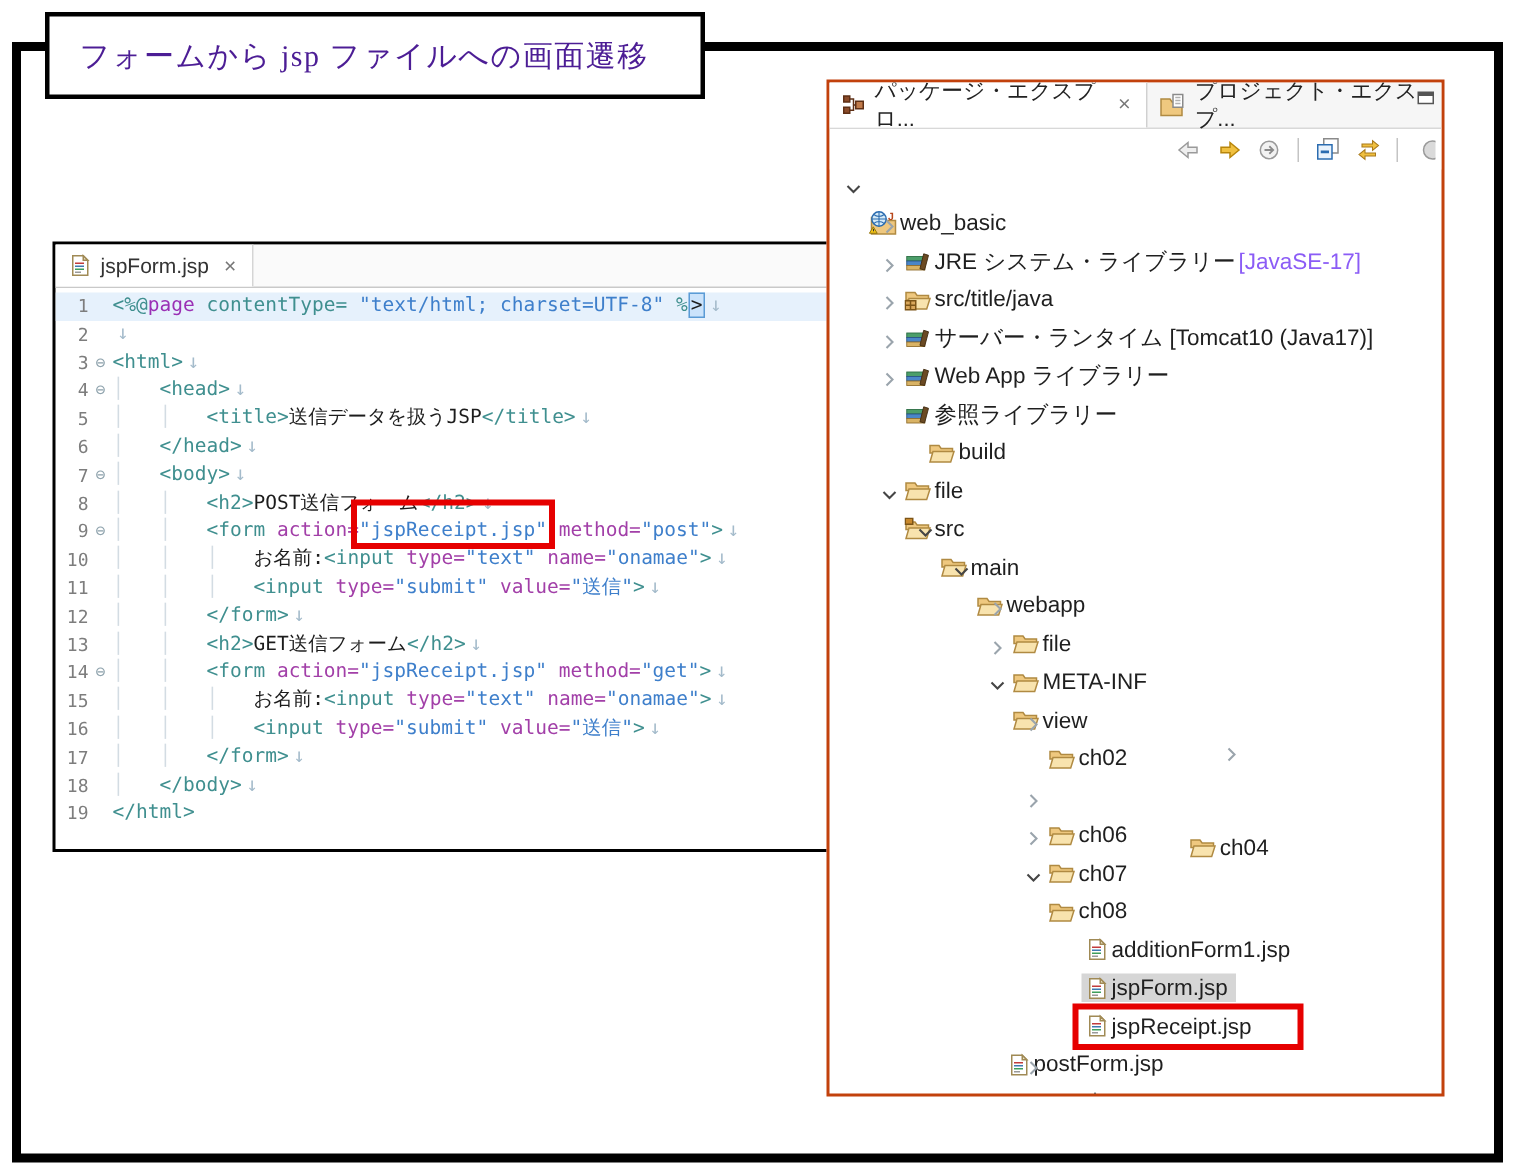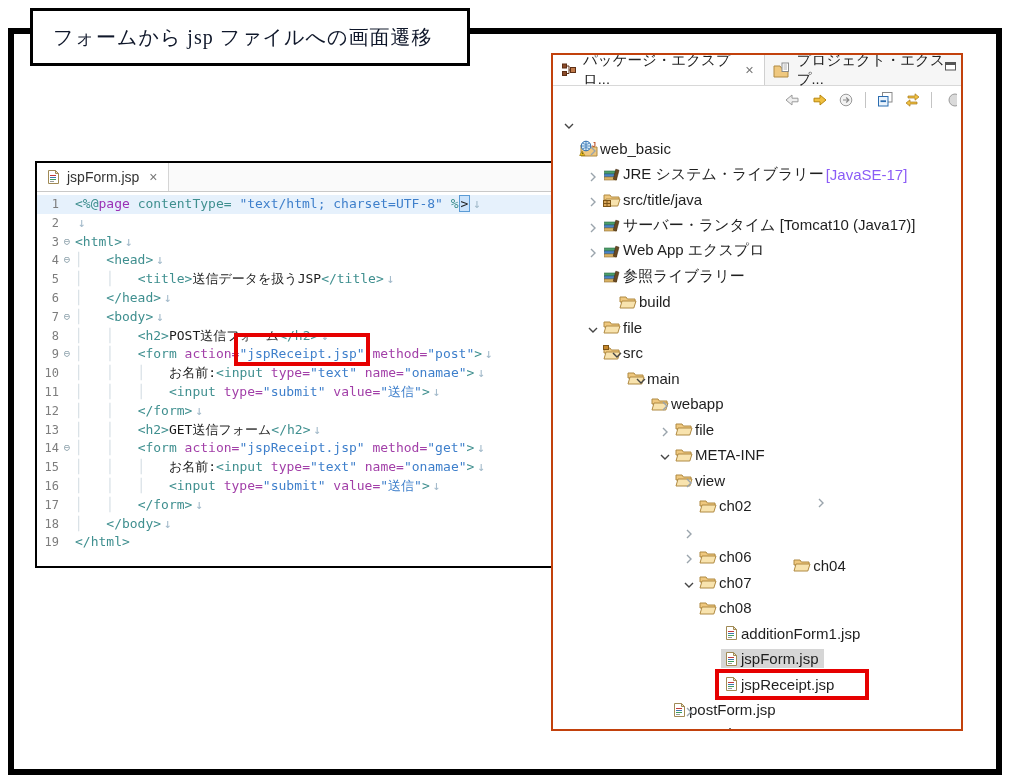--- a/index.html
+++ b/index.html
@@ -4,21 +4,21 @@
 <style>
   * { margin:0; padding:0; box-sizing:border-box; }
   html,body { width:1012px; height:782px; background:#ffffff; font-family:"Liberation Sans", sans-serif; overflow:hidden; }
   #stage { position:relative; width:1012px; height:782px; background:#fff; }
 
   
   #outer-frame { position:absolute; left:8px; top:28px; width:994px; height:747px; border:6px solid #000; background:transparent; }
 
   
   #title-box { position:absolute; left:30px; top:8px; width:440px; height:58px; background:#fff; border:3px solid #000; z-index:5; display:flex; align-items:center; }
-  #title-box .ttl { font-family:"Liberation Serif","DejaVu Serif",serif; font-size:20px; color:#0f172a; padding-left:20px; letter-spacing:1px; }
+  #title-box .ttl { font-family:"Liberation Serif","DejaVu Serif",serif; font-size:20px; color:#4c1d95; padding-left:20px; letter-spacing:1px; }
 
   
   #editor-panel { position:absolute; left:35px; top:161px; width:521px; height:407px; background:#fff; border:2px solid #000; z-index:3; overflow:hidden; }
   #editor-tabbar { height:29px; display:flex; align-items:stretch; background:#fafafa; border-bottom:1px solid #c9c9c9; }
   #editor-tab { display:flex; align-items:center; gap:6px; padding:0 10px 0 8px; background:#fff; border-right:1px solid #d5d5d5; }
   #editor-tab .lbl { font-size:14px; color:#333; }
   #editor-tab .cls { font-size:14px; color:#777; margin-left:4px; cursor:pointer; }
   #code-area { padding-top:3px; position:relative; }
   .cl { display:flex; height:18.8px; line-height:18.8px; white-space:pre; }
   .cl.hl { background:#E6F1FC; }
@@ -258,21 +258,21 @@
           </span>
           <span class="titem">
             <span class="ticon">
               <svg width="18" height="16" viewBox="0 0 18 16">
                 <rect x="1.5" y="5" width="12" height="3" fill="#4C9E6A" stroke="#2C6E44" stroke-width="0.6"></rect>
                 <rect x="1.5" y="8" width="12" height="3" fill="#4A86C8" stroke="#2A5688" stroke-width="0.6"></rect>
                 <rect x="1.5" y="11" width="12" height="3" fill="#D9B365" stroke="#93702F" stroke-width="0.6"></rect>
                 <path d="M12.8 3.2l3.2 1-2.6 9.8-3.1-.8z" fill="#6B4A23" stroke="#3F2A10" stroke-width="0.6"></path>
               </svg>
             </span>
-            <span class="tlabel">Web App エクスプロ</span>
+            <span class="tlabel">Web App ライブラリー</span>
           </span>
         </div>
         <div class="trow" style="padding-left: 32px;">
           <span class="chev">
             <svg width="14" height="14" viewBox="0 0 14 14">
               <path d="M5 3l4 4-4 4" fill="none" stroke="#9AA4AC" stroke-width="1.4"></path>
             </svg>
           </span>
           <span class="titem">
             <span class="ticon">

